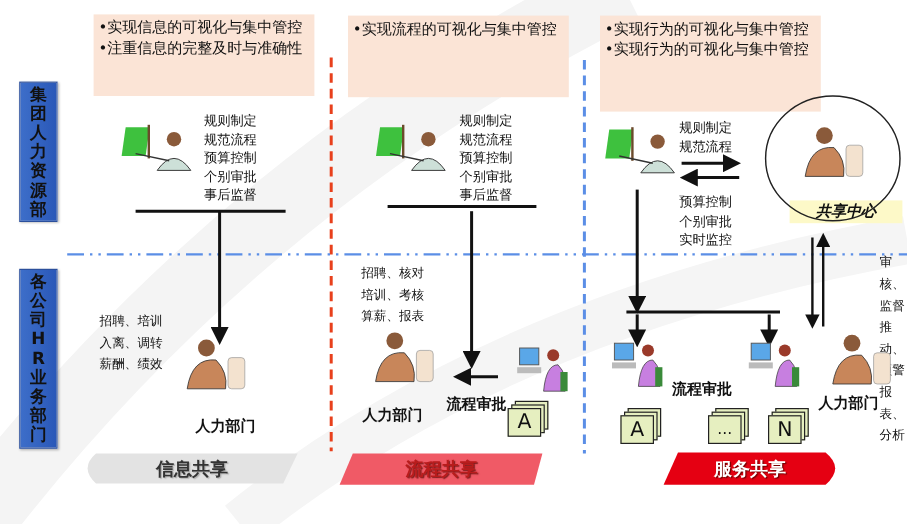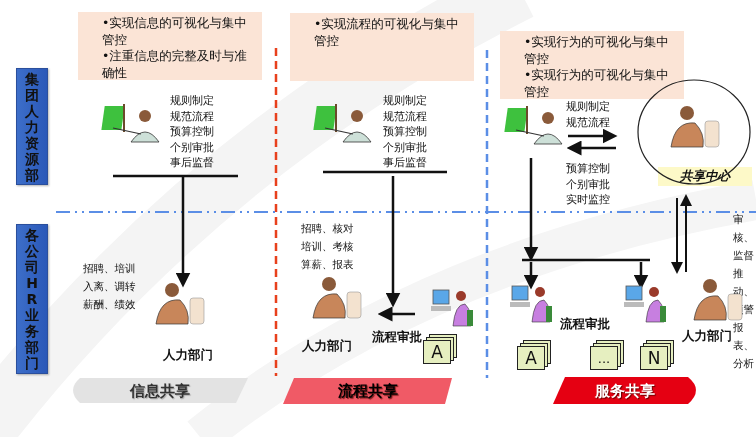--- a/index.html
+++ b/index.html
@@ -5,21 +5,21 @@
   html, body { margin:0; padding:0; }
   body { width:756px; height:437px; position:relative; overflow:hidden; background:#ffffff;
          font-family:"DejaVu Sans", sans-serif; color:#111; }
   .bgswirl { position:absolute; left:0; top:0; width:756px; height:437px; }
   .abs { position:absolute; }
   .side-label { position:absolute; left:16px; width:30px; background:linear-gradient(90deg,#3d6ec9,#2a58b8);
                 border:1px solid #2b4f9c; color:#111; font-weight:bold; font-size:14px; line-height:16px;
                 text-align:center; display:flex; flex-direction:column; justify-content:center; align-items:center;
                 box-shadow:1px 1px 2px rgba(0,0,0,.3); }
   .side-label span { display:block; }
-  .goal-box { position:absolute; background:#fbe4d6; font-size:12.5px; line-height:16.5px; padding:3px 4px 4px 24px;
+  .goal-box { position:absolute; background:#fbe4d6; font-size:12.5px; line-height:16.5px; padding:3px 4px 4px 4px;
               box-sizing:border-box; color:#111; }
   .goal-box div { white-space:normal; }
   .duties { position:absolute; font-size:11px; line-height:15.5px; color:#111; }
   .small-duties { position:absolute; font-size:10.5px; line-height:18px; color:#111; }
   .bold-label { position:absolute; font-size:12.5px; font-weight:bold; color:#111; white-space:nowrap; }
   .banner { position:absolute; height:26px; display:flex; align-items:center; justify-content:center;
             font-weight:bold; font-size:15px; }
   .doc { position:absolute; width:34px; height:30px; }
   .doc .pg { position:absolute; width:28px; height:24px; background:#e6efc0; border:1.5px solid #222; box-sizing:border-box; }
   .doc .txt { position:absolute; left:0; top:0; width:28px; height:24px; display:flex; align-items:center;
@@ -55,21 +55,21 @@
     <span>门</span>
   </div>
 
 <div class="goal-box" style="left:78px;top:12px;width:184px;height:68px;">
   <div>•实现信息的可视化与集中管控</div>
   <div>•注重信息的完整及时与准确性</div>
 </div>
 <div class="goal-box" style="left:290px;top:13px;width:184px;height:68px;">
   <div>•实现流程的可视化与集中管控</div>
 </div>
-<div class="goal-box" style="left:500px;top:13px;width:184px;height:68px;margin-top:18px;">
+<div class="goal-box" style="left:500px;top:13px;width:184px;height:80px;">
   <div>•实现行为的可视化与集中管控</div>
   <div>•实现行为的可视化与集中管控</div>
 </div>
 
 <div class="duties" style="left:170px;top:93px;">
   <div>规则制定</div>
   <div>规范流程</div>
   <div>预算控制</div>
   <div>个别审批</div>
   <div>事后监督</div>
@@ -235,14 +235,14 @@
     <path d="M20 36 Q22 14 32 14 Q40 22 38 36 Z" fill="#c77fe0" stroke="#333" stroke-width=".6"></path>
     <rect x="34" y="20" width="6" height="16" fill="#3a8a3a"></rect>
   </g>
 
   <path d="M80 378 L248 378 L236 403 L80 403 Q66 390 80 378 Z" fill="#e3e3e3"></path>
   <path d="M294 378 L452 378 L445 404 L283 404 Z" fill="#f05a66"></path>
   <path d="M565 377 L688 377 Q704 390 688 404 L553 404 Z" fill="#e50012"></path>
 </svg>
 
 <div class="banner" style="left:80px;top:378px;width:160px;color:#333;text-shadow:1px 1px 1px #aaa;">信息共享</div>
-<div class="banner" style="left:288px;top:378px;width:160px;color:#000000;text-shadow:1px 1px 1px #7a1a1a;">流程共享</div>
+<div class="banner" style="left:288px;top:378px;width:160px;color:#b91c1c;text-shadow:1px 1px 1px #7a1a1a;">流程共享</div>
 <div class="banner" style="left:555px;top:378px;width:140px;color:#fff;text-shadow:1px 1px 1px #6a0000;">服务共享</div>
 
 </body></html>

